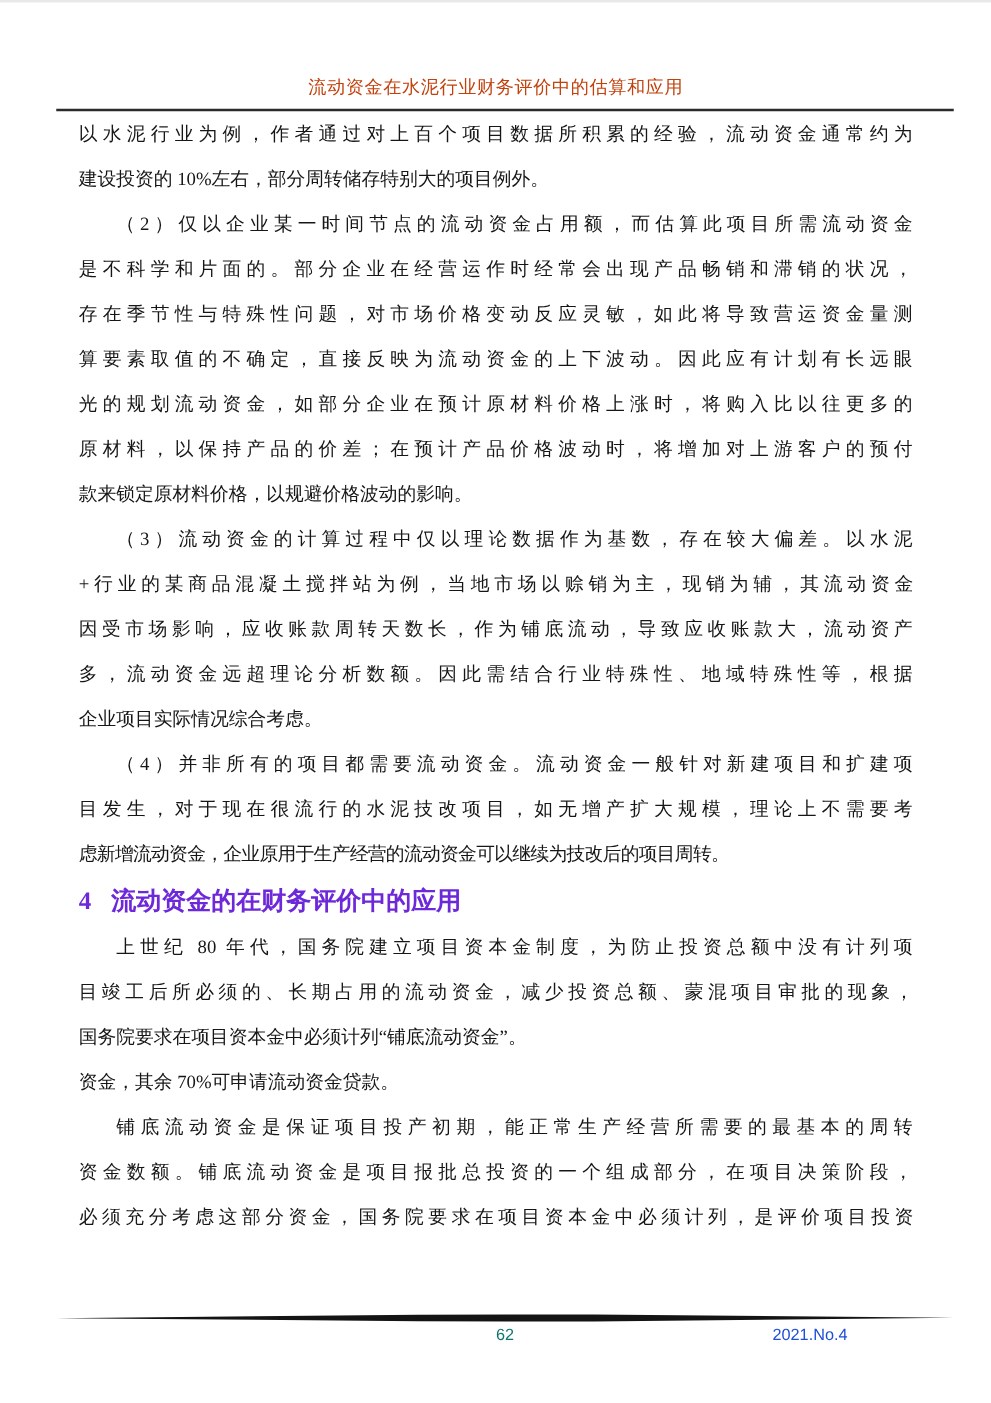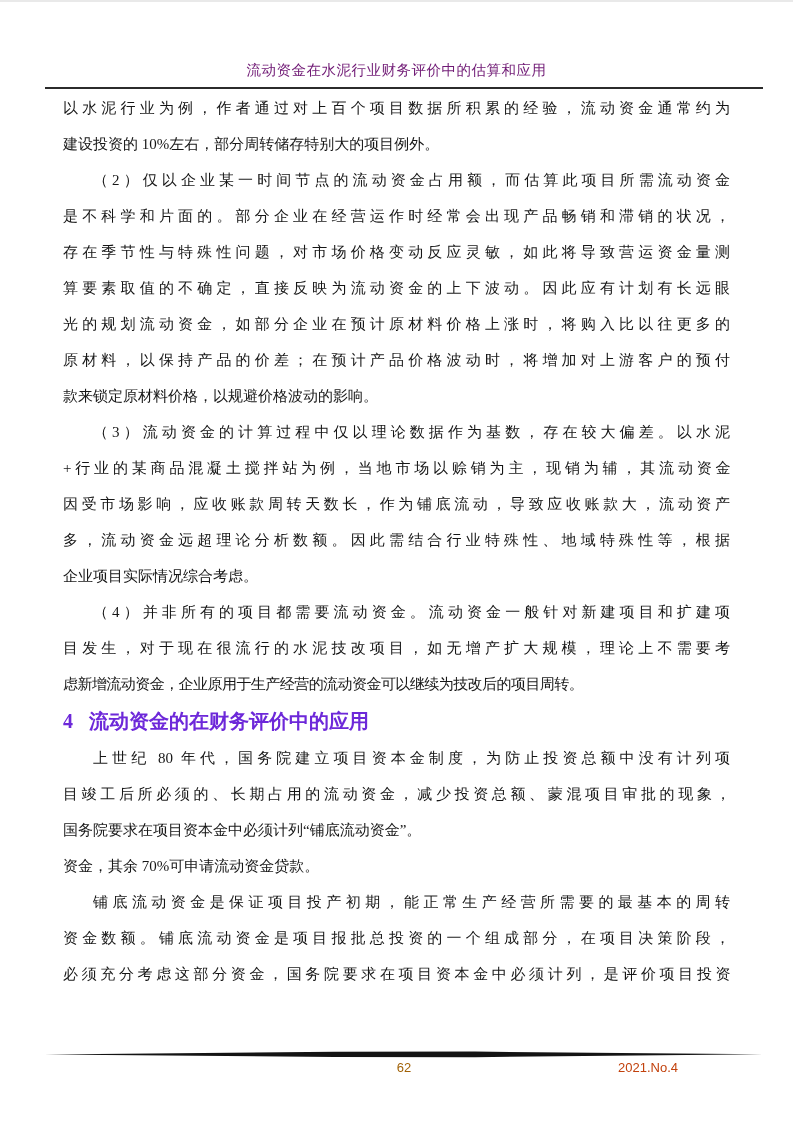--- a/index.html
+++ b/index.html
@@ -13,21 +13,21 @@
     overflow: hidden;
     border-top: 2px solid #e9e9e9;
     box-sizing: border-box;
   }
   .header-title {
     position: absolute;
     top: 57px; left: 0; width: 793px;
     text-align: center;
     font-size: 14.5px;
     line-height: 22px;
-    color: #701a75;
+    color: #c2410c;
     letter-spacing: 0.5px;
   }
   .header-rule {
     position: absolute;
     top: 85px; left: 45px; width: 718px; height: 2px;
     background: #2b2b2b;
   }
   .body-text {
     position: absolute;
     top: 88px; left: 63px; width: 667px;
@@ -64,29 +64,29 @@
     width: 718px; height: 7px;
     display: block;
   }
   .footer-page-num {
     position: absolute;
     top: 1058px; left: 45px; width: 718px;
     text-align: center;
     font-family: "Liberation Sans", "DejaVu Sans", sans-serif;
     font-size: 13px;
     line-height: 16px;
-    color: #a16207;
+    color: #0f766e;
   }
   .footer-issue {
     position: absolute;
     top: 1058px; right: 115px;
     font-family: "Liberation Sans", "DejaVu Sans", sans-serif;
     font-size: 13px;
     line-height: 16px;
-    color: #c2410c;
+    color: #1d4ed8;
   }
 </style>
 </head>
 <body>
 
 <div class="page">
 
   <div class="header-title">流动资金在水泥行业财务评价中的估算和应用</div>
 
   <div class="header-rule"></div>

